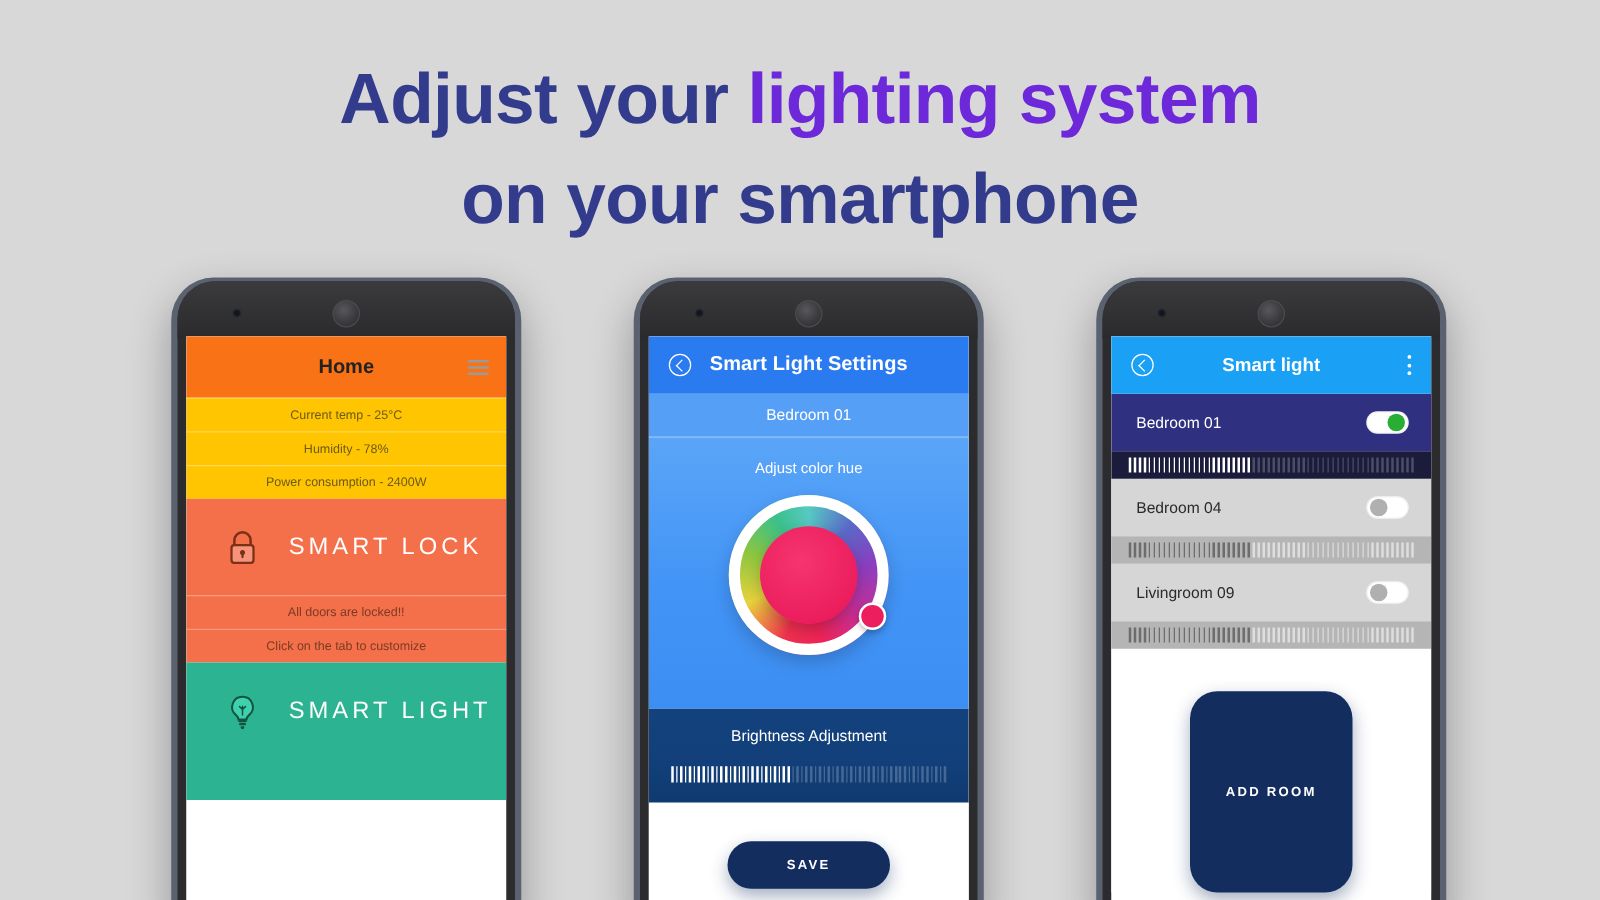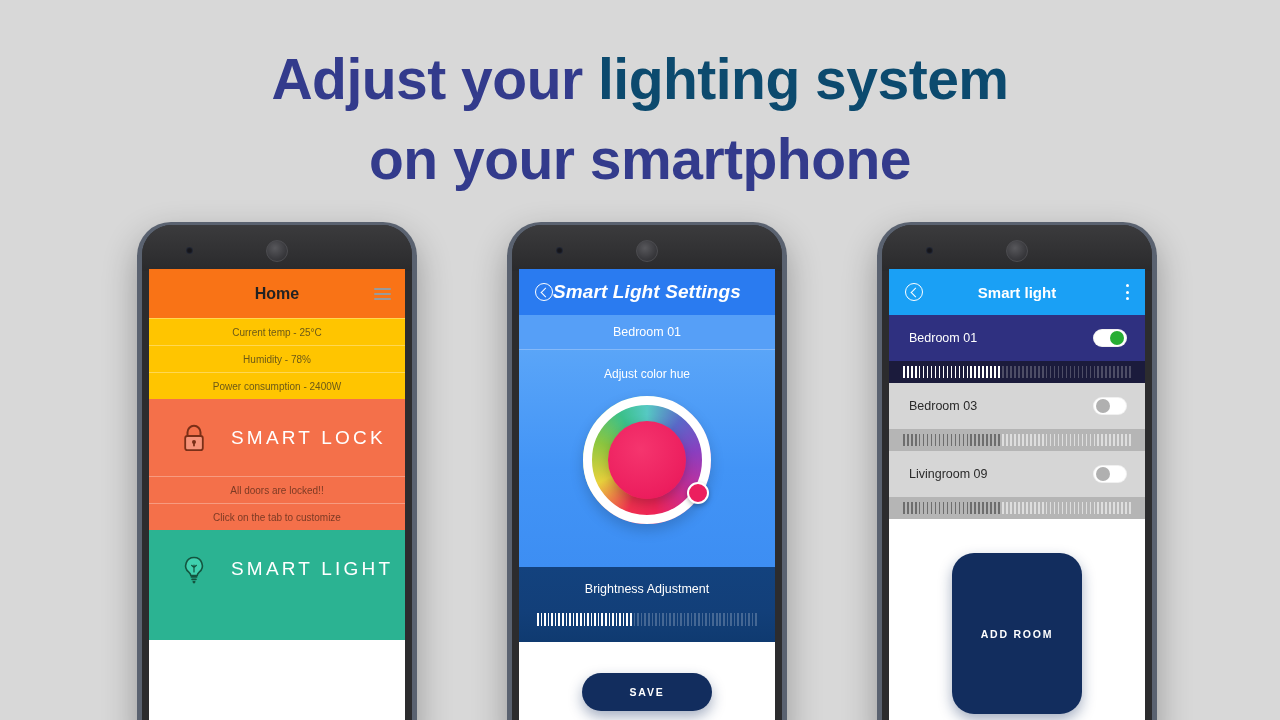--- a/index.html
+++ b/index.html
@@ -13,21 +13,21 @@
 
   
   .headline {
     position: absolute; top: 48px; left: 0; width: 1280px;
     text-align: center;
     font-size: 57px; font-weight: 700; line-height: 1.12;
     letter-spacing: -0.5px;
     color: #333b8c;
     font-family: "Liberation Sans", sans-serif;
   }
-  .headline .accent { color: #0c4a6e; margin-top: 16px; }
+  .headline .accent { color: #6d28d9; margin-top: 16px; }
   .headline .l2 { display: block; margin-top: 16px; }
 
   
   .phone { position: absolute; width: 280px; }
   .phone .body {
     position: absolute; left: 0; top: 0;
     width: 280px; height: 520px;
     background: #5a6270;
     border-radius: 34px 34px 12px 12px;
     box-shadow: 0 14px 34px rgba(0,0,0,0.30);
@@ -103,21 +103,21 @@
 
   .ico { width: 34px; height: 34px; position: relative; flex: 0 0 34px; }
 
   
   .p2-appbar {
     height: 46px; background: #2a7bf0;
     display: flex; align-items: center; position: relative;
   }
   .p2-title {
     flex: 1; text-align: center; color: #fff;
-    font-size: 19px; font-weight: 700; letter-spacing: 0.1px; font-style: italic;
+    font-size: 16px; font-weight: 700; letter-spacing: 0.1px;
   }
   .circ-back {
     position: absolute; left: 16px; top: 50%; margin-top: -9px;
     width: 18px; height: 18px; border: 1.6px solid #fff; border-radius: 50%;
   }
   .circ-back::after {
     content: ''; position: absolute; left: 6px; top: 4.5px;
     width: 6px; height: 6px;
     border-left: 1.6px solid #fff; border-bottom: 1.6px solid #fff;
     transform: rotate(45deg);
@@ -490,21 +490,21 @@
             <i class=""></i>
             <i class=""></i>
             <i class=""></i>
             <i class=""></i>
             <i class=""></i>
             <i class=""></i>
           </div>
       </div>
 
       <div class="room-row idle">
-        <span class="room-name">Bedroom 03</span>
+        <span class="room-name">Bedroom 04</span>
         <span class="switch off">
             <i class="knob"></i>
           </span>
       </div>
       <div class="slider-strip light">
         <div class="ticks">
             <i class="on"></i>
             <i class="on"></i>
             <i class="on"></i>
             <i class="on"></i>

